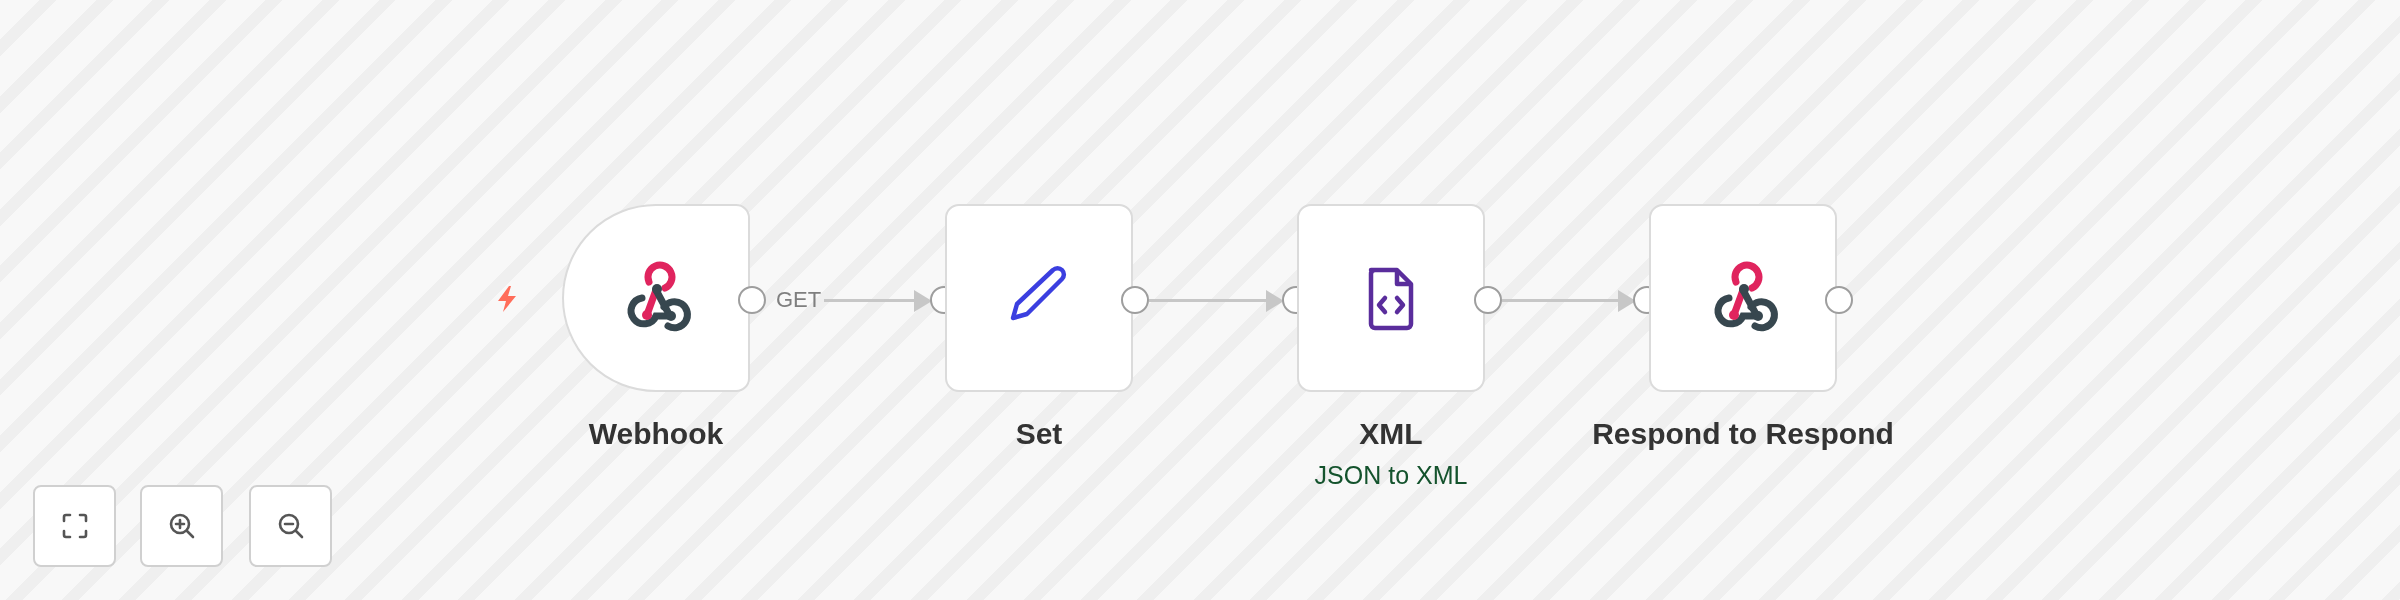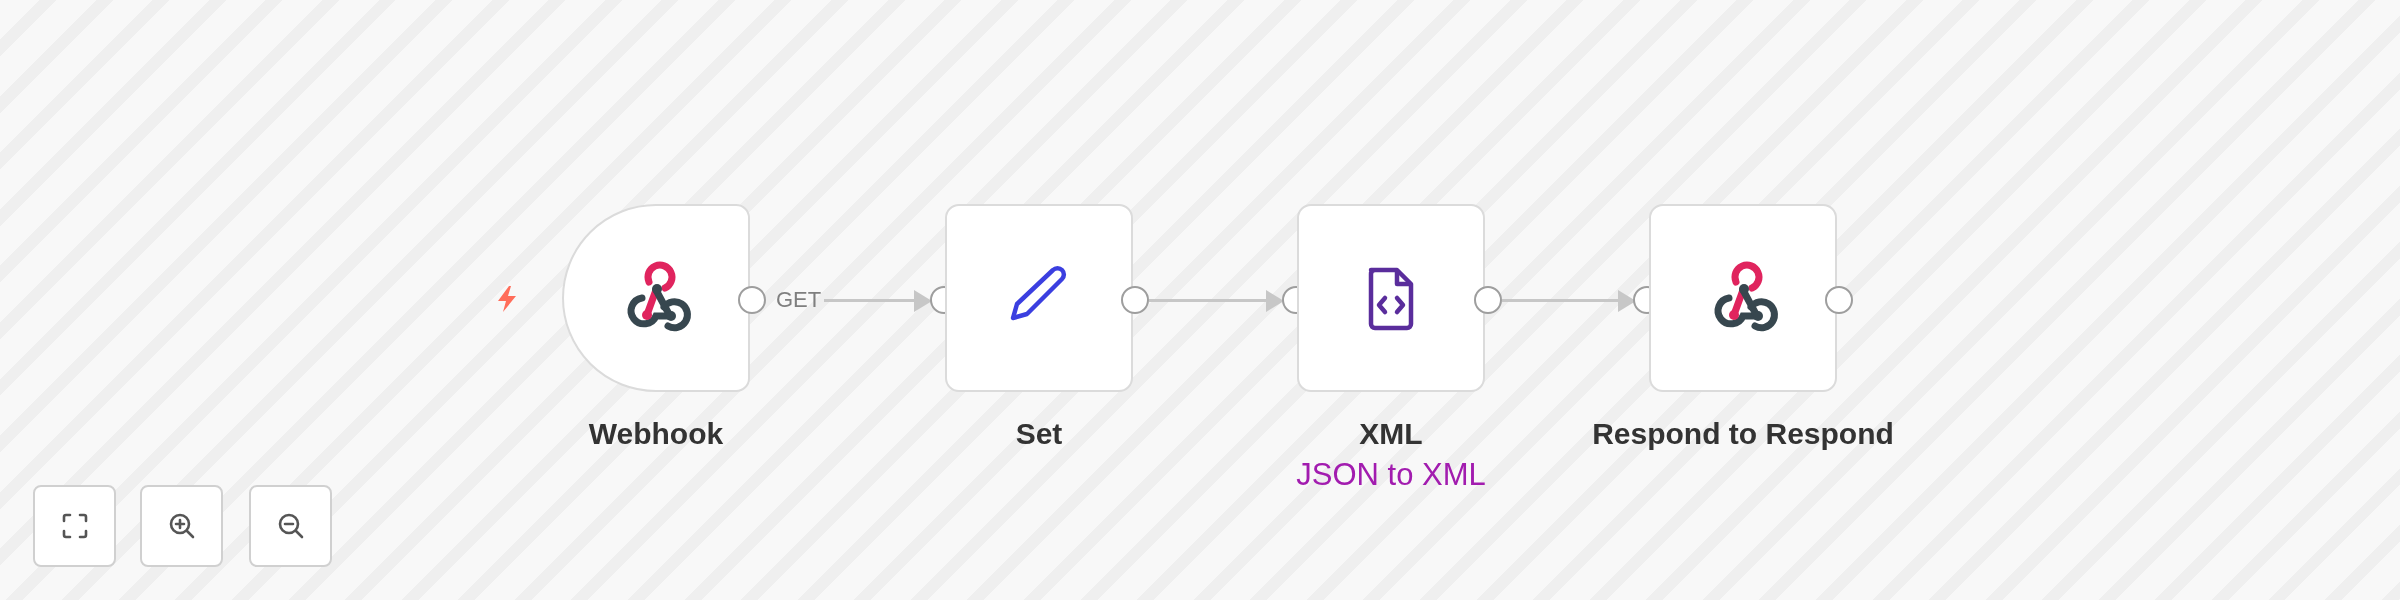--- a/index.html
+++ b/index.html
@@ -35,21 +35,21 @@
     position:absolute; top:287px; font-size:22px; color:#7f7f7f; line-height:26px;
     background:transparent;
   }
   .label {
     position:absolute; top:414px; width:400px; text-align:center;
     font-size:30px; font-weight:bold; color:#333333; line-height:40px;
     letter-spacing:0px;
   }
   .sublabel {
     position:absolute; top:458px; width:400px; text-align:center;
-    font-size:31px; color:#a21caf; line-height:34px;
+    font-size:25px; color:#14532d; line-height:34px;
   }
   .trigger-icon { position:absolute; left:496px; top:285px; width:22px; height:28px; }
   .ctrl {
     position:absolute; top:485px; width:83px; height:82px; box-sizing:border-box;
     background:#ffffff; border:2px solid #d0d0d0; border-radius:8px;
     display:flex; align-items:center; justify-content:center; cursor:pointer;
   }
   .ctrl svg { width:32px; height:32px; }
 </style>
 </head>

